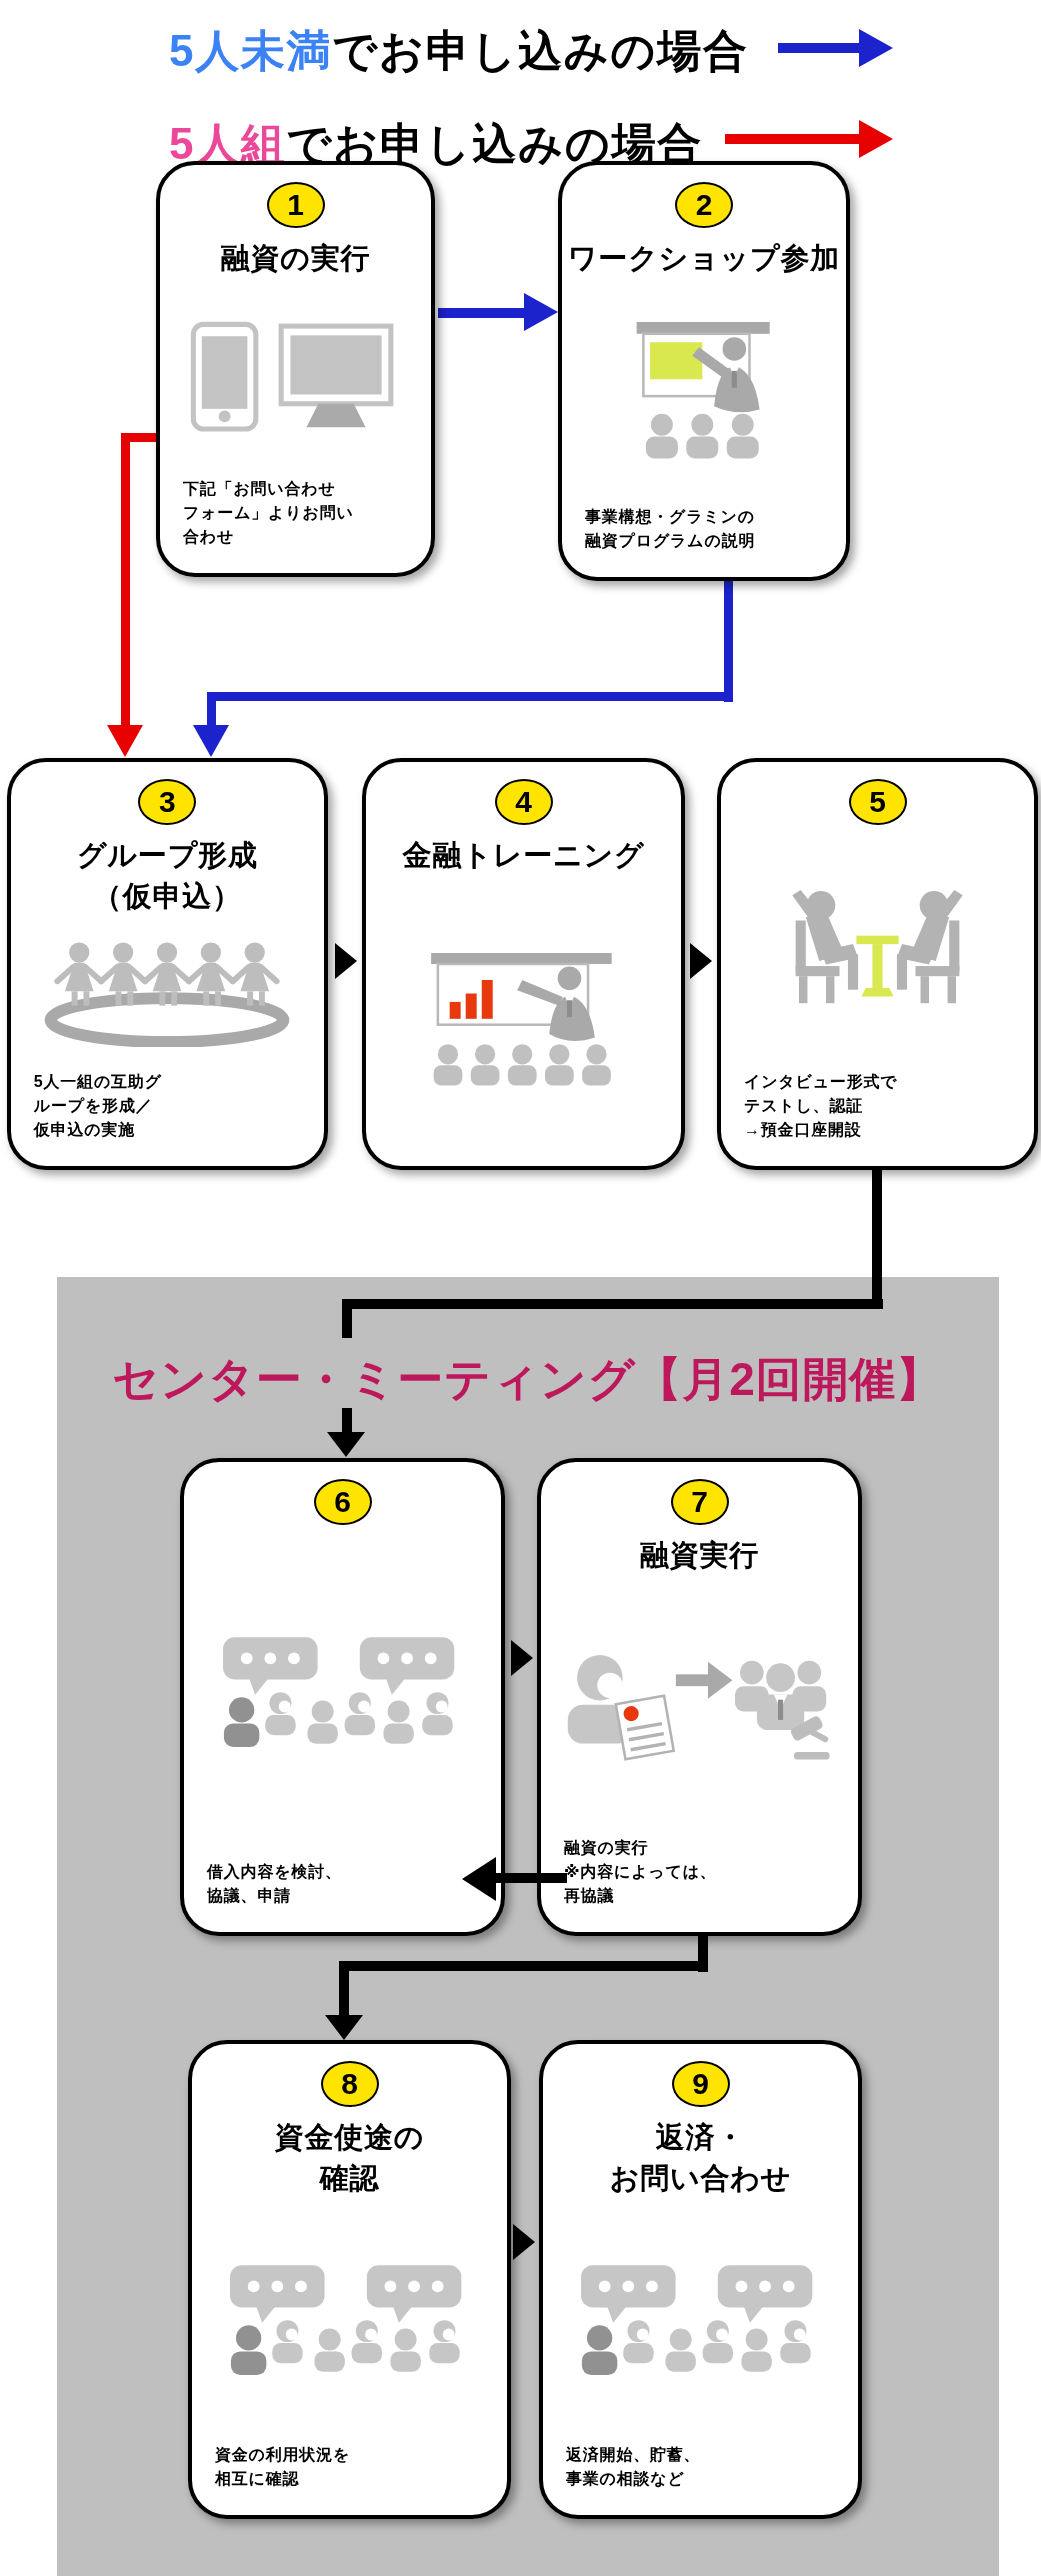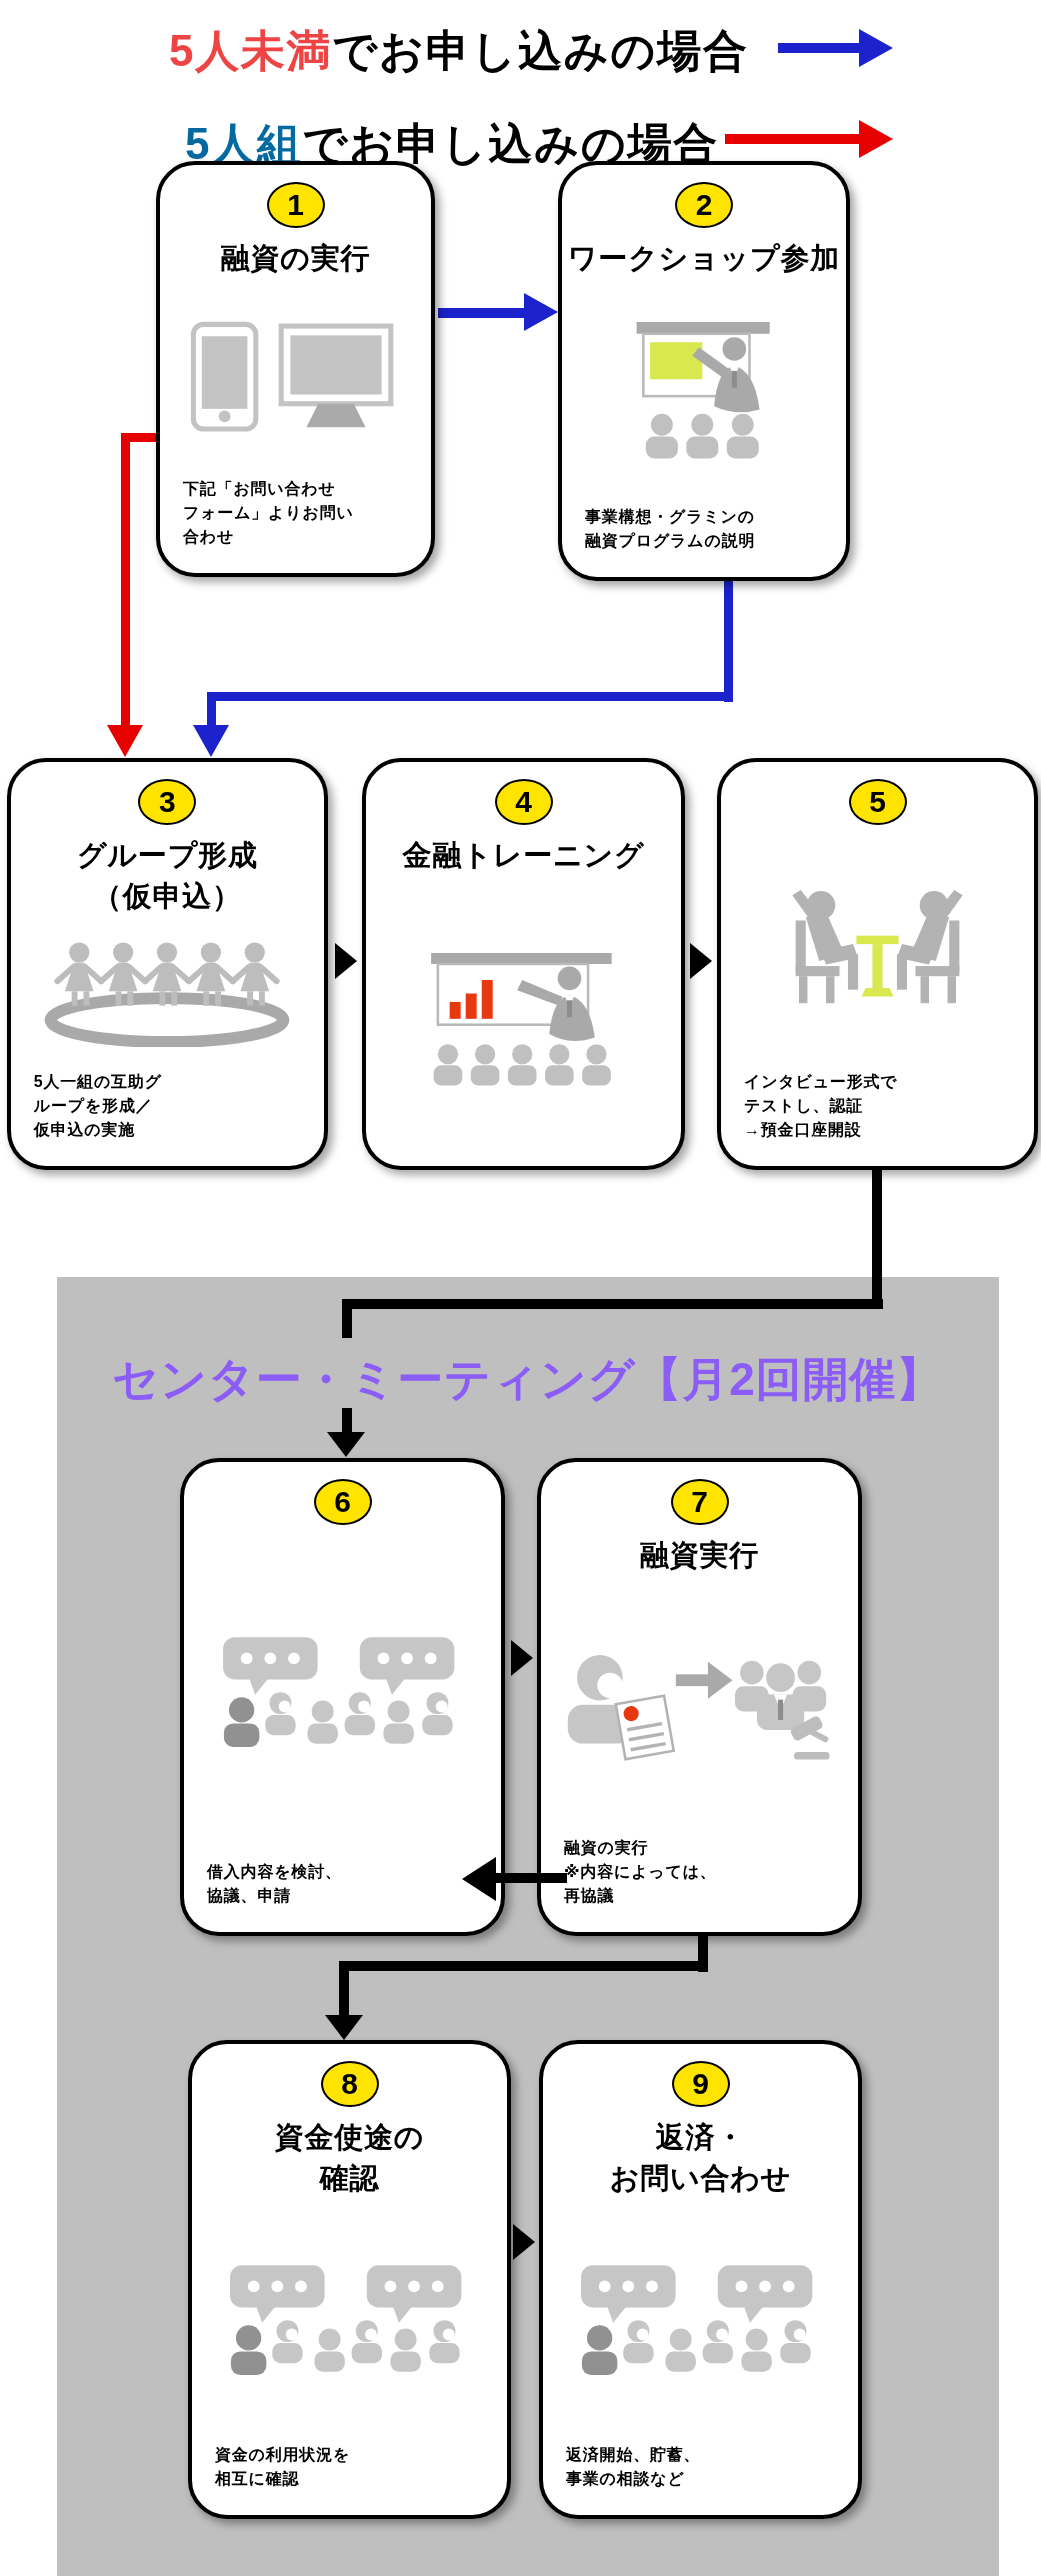--- a/index.html
+++ b/index.html
@@ -1,24 +1,24 @@
 <!DOCTYPE html>
 <html style="font-size:13.5px"><head>
 <meta charset="utf-8">
 <style>
   html,body{margin:0;padding:0;background:#fff;}
   #stage{position:relative;width:1042px;height:2576px;background:#fff;overflow:hidden;
          font-family:"Liberation Sans","DejaVu Sans",sans-serif;color:#000;}
   
   .panel{position:absolute;left:57px;top:1277px;width:942px;height:1299px;background:#bfbfbf;}
   .panel-title{position:absolute;left:56px;top:1349px;width:943px;text-align:center;
-               font-size:46px;font-weight:800;color:#8b5cf6;letter-spacing:0.8px;}
+               font-size:46px;font-weight:800;color:#be185d;letter-spacing:0.8px;}
   
   .legend-row{position:absolute;left:169px;font-size:44px;font-weight:800;letter-spacing:1.7px;white-space:nowrap;}
-  .c-blue{color:#ef4444;} .c-red{color:#0369a1;margin-left:16px;}
+  .c-blue{color:#3b82f6;} .c-red{color:#ec4899;}
   
   .box{position:absolute;background:#fff;border:4.2px solid #000;border-radius:39px;
        box-sizing:border-box;display:flex;flex-direction:column;align-items:center;
        box-shadow:4.2px 5px 8.5px rgba(0,0,0,0.35);}
   .badge{width:54px;height:42px;border:2.5px solid #000;border-radius:50%;background:#ffe400;
          display:flex;align-items:center;justify-content:center;font-size:30px;font-weight:800;
          margin-top:17px;flex:none;}
   .box-title{font-size:29px;font-weight:800;text-align:center;line-height:1.4;margin-top:10px;
              letter-spacing:0.8px;white-space:pre-line;padding:0 3.4px;}
   .icon-wrap{flex:1;display:flex;align-items:center;justify-content:center;width:100%;}

